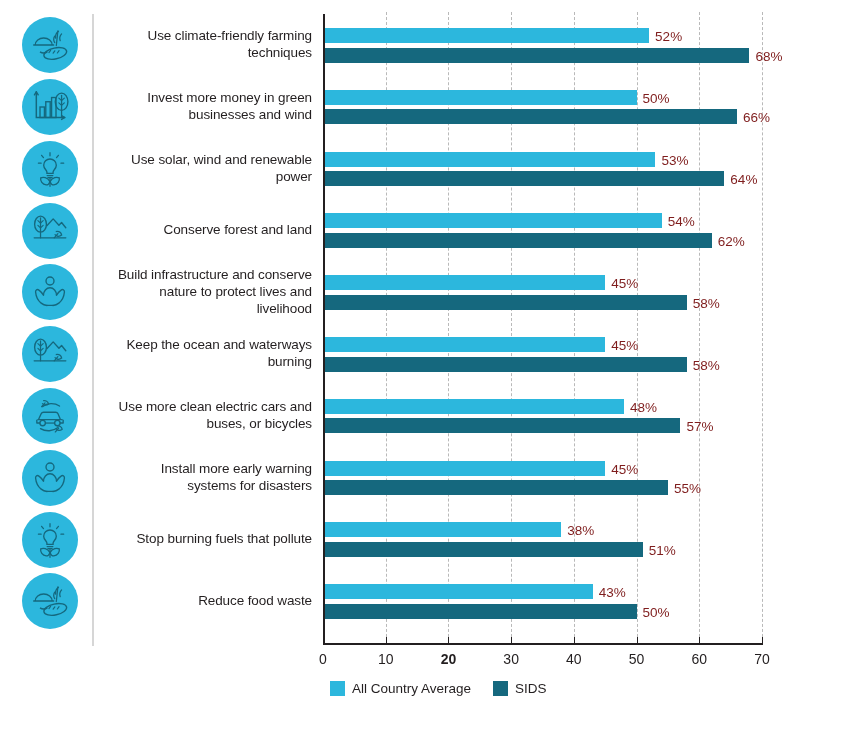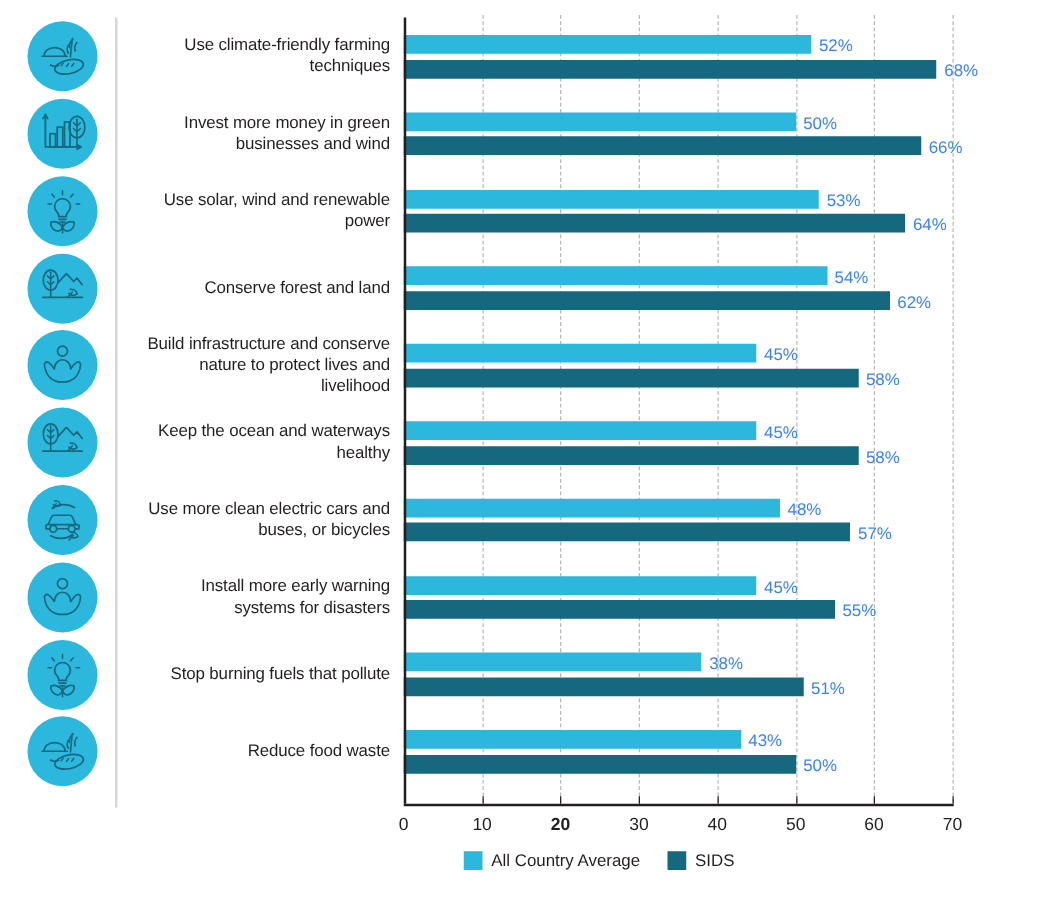--- a/index.html
+++ b/index.html
@@ -55,27 +55,27 @@
     text-align: center; width: 40px;
   }
 
   .bar { position: absolute; height: 15px; }
   .bar.light { background: #2cb7dd; }
   .bar.dark  { background: #15687e; }
 
   .bar-value {
     position: absolute;
     font-size: 13.5px;
-    color: #3b82f6;
+    color: #7f1d1d;
     white-space: nowrap;
     line-height: 15px;
   }
 
   
-  .legend { position: absolute; left: 330px; top: 681px; display: flex; align-items: center; gap: 22px; margin-left: 41px; }
+  .legend { position: absolute; left: 330px; top: 681px; display: flex; align-items: center; gap: 22px; }
   .legend-item { display: flex; align-items: center; gap: 7px; }
   .legend-swatch { width: 15px; height: 15px; }
   .legend-label { font-size: 13.5px; color: #231f20; }
 </style>
 </head>
 <body>
 
 <div id="root">
 
   <div class="icon-rail">
@@ -219,21 +219,21 @@
         <div class="cat-label" style="left: 100px; width: 212px; top: 221.15px;">
           <div>Conserve forest and land</div>
         </div>
         <div class="cat-label" style="left: 100px; width: 212px; top: 265.95px;">
           <div>Build infrastructure and conserve</div>
           <div>nature to protect lives and</div>
           <div>livelihood</div>
         </div>
         <div class="cat-label" style="left: 100px; width: 212px; top: 336.25px;">
           <div>Keep the ocean and waterways</div>
-          <div>healthy</div>
+          <div>burning</div>
         </div>
         <div class="cat-label" style="left: 100px; width: 212px; top: 398.05px;">
           <div>Use more clean electric cars and</div>
           <div>buses, or bicycles</div>
         </div>
         <div class="cat-label" style="left: 100px; width: 212px; top: 459.85px;">
           <div>Install more early warning</div>
           <div>systems for disasters</div>
         </div>
         <div class="cat-label" style="left: 100px; width: 212px; top: 530.15px;">

